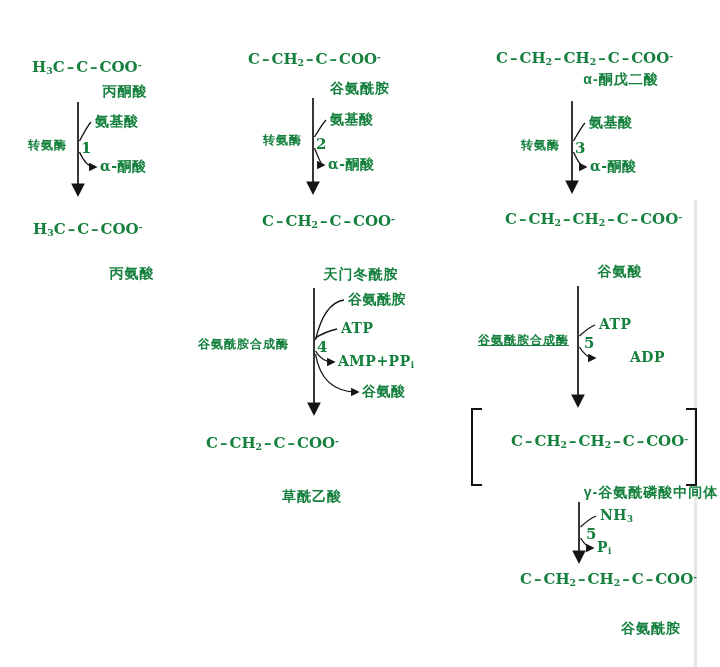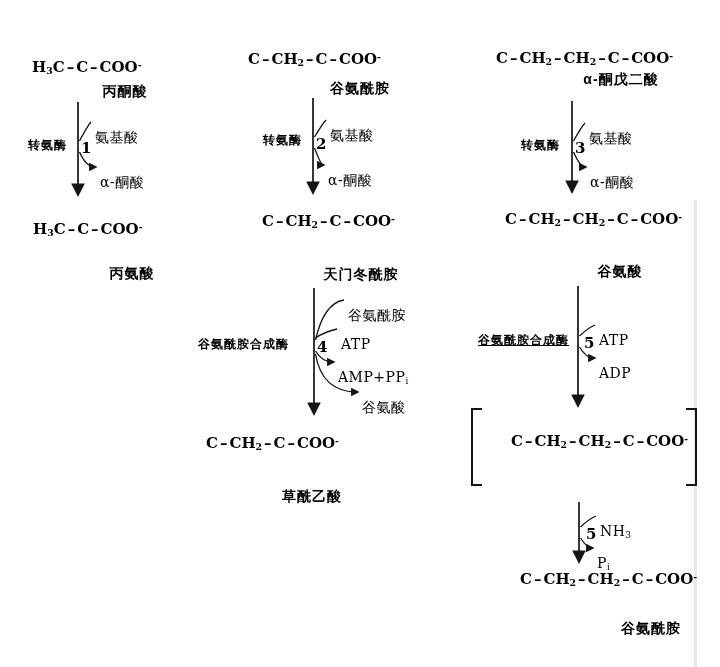--- a/index.html
+++ b/index.html
@@ -1,37 +1,37 @@
 <!DOCTYPE html>
 <html><head>
 <meta charset="utf-8">
 <style>
   html,body{margin:0;padding:0;background:#fff;}
   .stage{position:relative;width:720px;height:667px;background:#fff;overflow:hidden;
-         color:#000000;font-family:"Liberation Sans","DejaVu Sans",sans-serif;}
+         color:#15803d;font-family:"Liberation Sans","DejaVu Sans",sans-serif;}
   #overlay{position:absolute;left:0;top:0;pointer-events:none;}
   
   .molecule{position:absolute;white-space:nowrap;}
   .chain{display:inline-block;white-space:nowrap;font-family:"DejaVu Serif","Liberation Serif",serif;
          font-weight:700;font-size:15px;line-height:1.15;}
   .atom{position:relative;display:inline-block;}
   .hbond{margin:0 2px;}
   sub{font-size:62%;vertical-align:-22%;}
   sup{font-size:62%;vertical-align:38%;}
   .mol-label{position:absolute;transform:translateX(-50%);white-space:nowrap;
              font-weight:700;font-size:14px;letter-spacing:1px;margin-left:48px;}
   .bracket{position:absolute;width:9px;}
   .bracket.l{border:2.2px solid #141414;border-right:none;}
   .bracket.r{border:2.2px solid #141414;border-left:none;}
   
   .rx-en{position:absolute;white-space:nowrap;font-weight:700;font-size:12px;letter-spacing:1px;}
   .rx-num{position:absolute;font-family:"DejaVu Serif","Liberation Serif",serif;
           font-weight:700;font-size:15px;}
   .rx-io{position:absolute;white-space:nowrap;font-family:"DejaVu Serif","Liberation Serif",serif;
-         font-weight:400;font-size:14px;letter-spacing:.5px;margin-top:16px;}
+         font-weight:700;font-size:14px;letter-spacing:.5px;}
   
   .scan-edge{position:absolute;left:694px;top:200px;width:3px;height:467px;
              background:#c9c9c9;opacity:.45;}
 </style>
 </head>
 <body>
 
 <div class="stage" id="stage">
   <svg id="overlay" width="720" height="667">
     <defs>
@@ -72,20 +72,21 @@
     <div class="mol-label" style="left: 312px; top: 80px;">谷氨酰胺</div>
     <div class="molecule" style="left: 262px; top: 212px;"><span class="chain"><span class="atom">C</span><span class="hbond">–</span><span class="atom">CH<sub>2</sub></span><span class="hbond">–</span><span class="atom">C</span><span class="hbond">–</span><span class="atom">COO<sup>-</sup></span></span></div>
     <div class="mol-label" style="left: 313px; top: 266px;">天门冬酰胺</div>
     <div class="molecule" style="left: 206px; top: 434px;"><span class="chain"><span class="atom">C</span><span class="hbond">–</span><span class="atom">CH<sub>2</sub></span><span class="hbond">–</span><span class="atom">C</span><span class="hbond">–</span><span class="atom">COO<sup>-</sup></span></span></div>
     <div class="mol-label" style="left: 264px; top: 488px;">草酰乙酸</div>
     <div class="molecule" style="left: 496px; top: 49px;"><span class="chain"><span class="atom">C</span><span class="hbond">–</span><span class="atom">CH<sub>2</sub></span><span class="hbond">–</span><span class="atom">CH<sub>2</sub></span><span class="hbond">–</span><span class="atom">C</span><span class="hbond">–</span><span class="atom">COO<sup>-</sup></span></span></div>
     <div class="mol-label" style="left: 573px; top: 71px; text-align: right;">α-酮戊二酸</div>
     <div class="molecule" style="left: 505px; top: 210px;"><span class="chain"><span class="atom">C</span><span class="hbond">–</span><span class="atom">CH<sub>2</sub></span><span class="hbond">–</span><span class="atom">CH<sub>2</sub></span><span class="hbond">–</span><span class="atom">C</span><span class="hbond">–</span><span class="atom">COO<sup>-</sup></span></span></div>
     <div class="mol-label" style="left: 572px; top: 263px;">谷氨酸</div>
     <div class="molecule" style="left: 511px; top: 432px;"><span class="chain"><span class="atom">C</span><span class="hbond">–</span><span class="atom">CH<sub>2</sub></span><span class="hbond">–</span><span class="atom">CH<sub>2</sub></span><span class="hbond">–</span><span class="atom">C</span><span class="hbond">–</span><span class="atom">COO<sup>-</sup></span></span></div>
+    <div class="mol-label" style="left: 603px; top: 484px;">γ-谷氨酰磷酸中间体</div>
     <div class="bracket l" style="left: 471px; top: 408px; height: 74px;"></div>
     <div class="bracket r" style="left: 686px; top: 408px; height: 74px;"></div>
     <div class="molecule" style="left: 520px; top: 570px;"><span class="chain"><span class="atom">C</span><span class="hbond">–</span><span class="atom">CH<sub>2</sub></span><span class="hbond">–</span><span class="atom">CH<sub>2</sub></span><span class="hbond">–</span><span class="atom">C</span><span class="hbond">–</span><span class="atom">COO<sup>-</sup></span></span></div>
     <div class="mol-label" style="left: 603px; top: 620px;">谷氨酰胺</div>
     <span class="rx-en" style="left: 28px; top: 137px;">转氨酶</span>
     <span class="rx-num" style="left: 81px; top: 139px;">1</span>
     <span class="rx-io" style="left: 95px; top: 113px;">氨基酸</span>
     <span class="rx-io" style="left: 100px; top: 158px;">α-酮酸</span>
     <span class="rx-en" style="left: 263px; top: 132px;">转氨酶</span>
     <span class="rx-num" style="left: 316px; top: 135px;">2</span>
@@ -97,17 +98,17 @@
     <span class="rx-io" style="left: 590px; top: 158px;">α-酮酸</span>
     <span class="rx-en" style="left: 198px; top: 336px;">谷氨酰胺合成酶</span>
     <span class="rx-num" style="left: 317px; top: 338px;">4</span>
     <span class="rx-io" style="left: 348px; top: 291px;">谷氨酰胺</span>
     <span class="rx-io" style="left: 341px; top: 320px;">ATP</span>
     <span class="rx-io" style="left: 338px; top: 353px; text-align: right;">AMP+PP<sub>i</sub></span>
     <span class="rx-io" style="left: 362px; top: 383px;">谷氨酸</span>
     <span class="rx-en" style="left: 478px; top: 332px; text-decoration: underline;">谷氨酰胺合成酶</span>
     <span class="rx-num" style="left: 584px; top: 334px;">5</span>
     <span class="rx-io" style="left: 599px; top: 316px;">ATP</span>
-    <span class="rx-io" style="left: 599px; top: 349px;">ADP</span>
+    <span class="rx-io" style="left: 630px; top: 349px;">ADP</span>
     <span class="rx-num" style="left: 586px; top: 525px;">5</span>
     <span class="rx-io" style="left: 600px; top: 507px;">NH<sub>3</sub></span>
     <span class="rx-io" style="left: 597px; top: 539px;">P<sub>i</sub></span>
   </div>
 
 </body></html>

